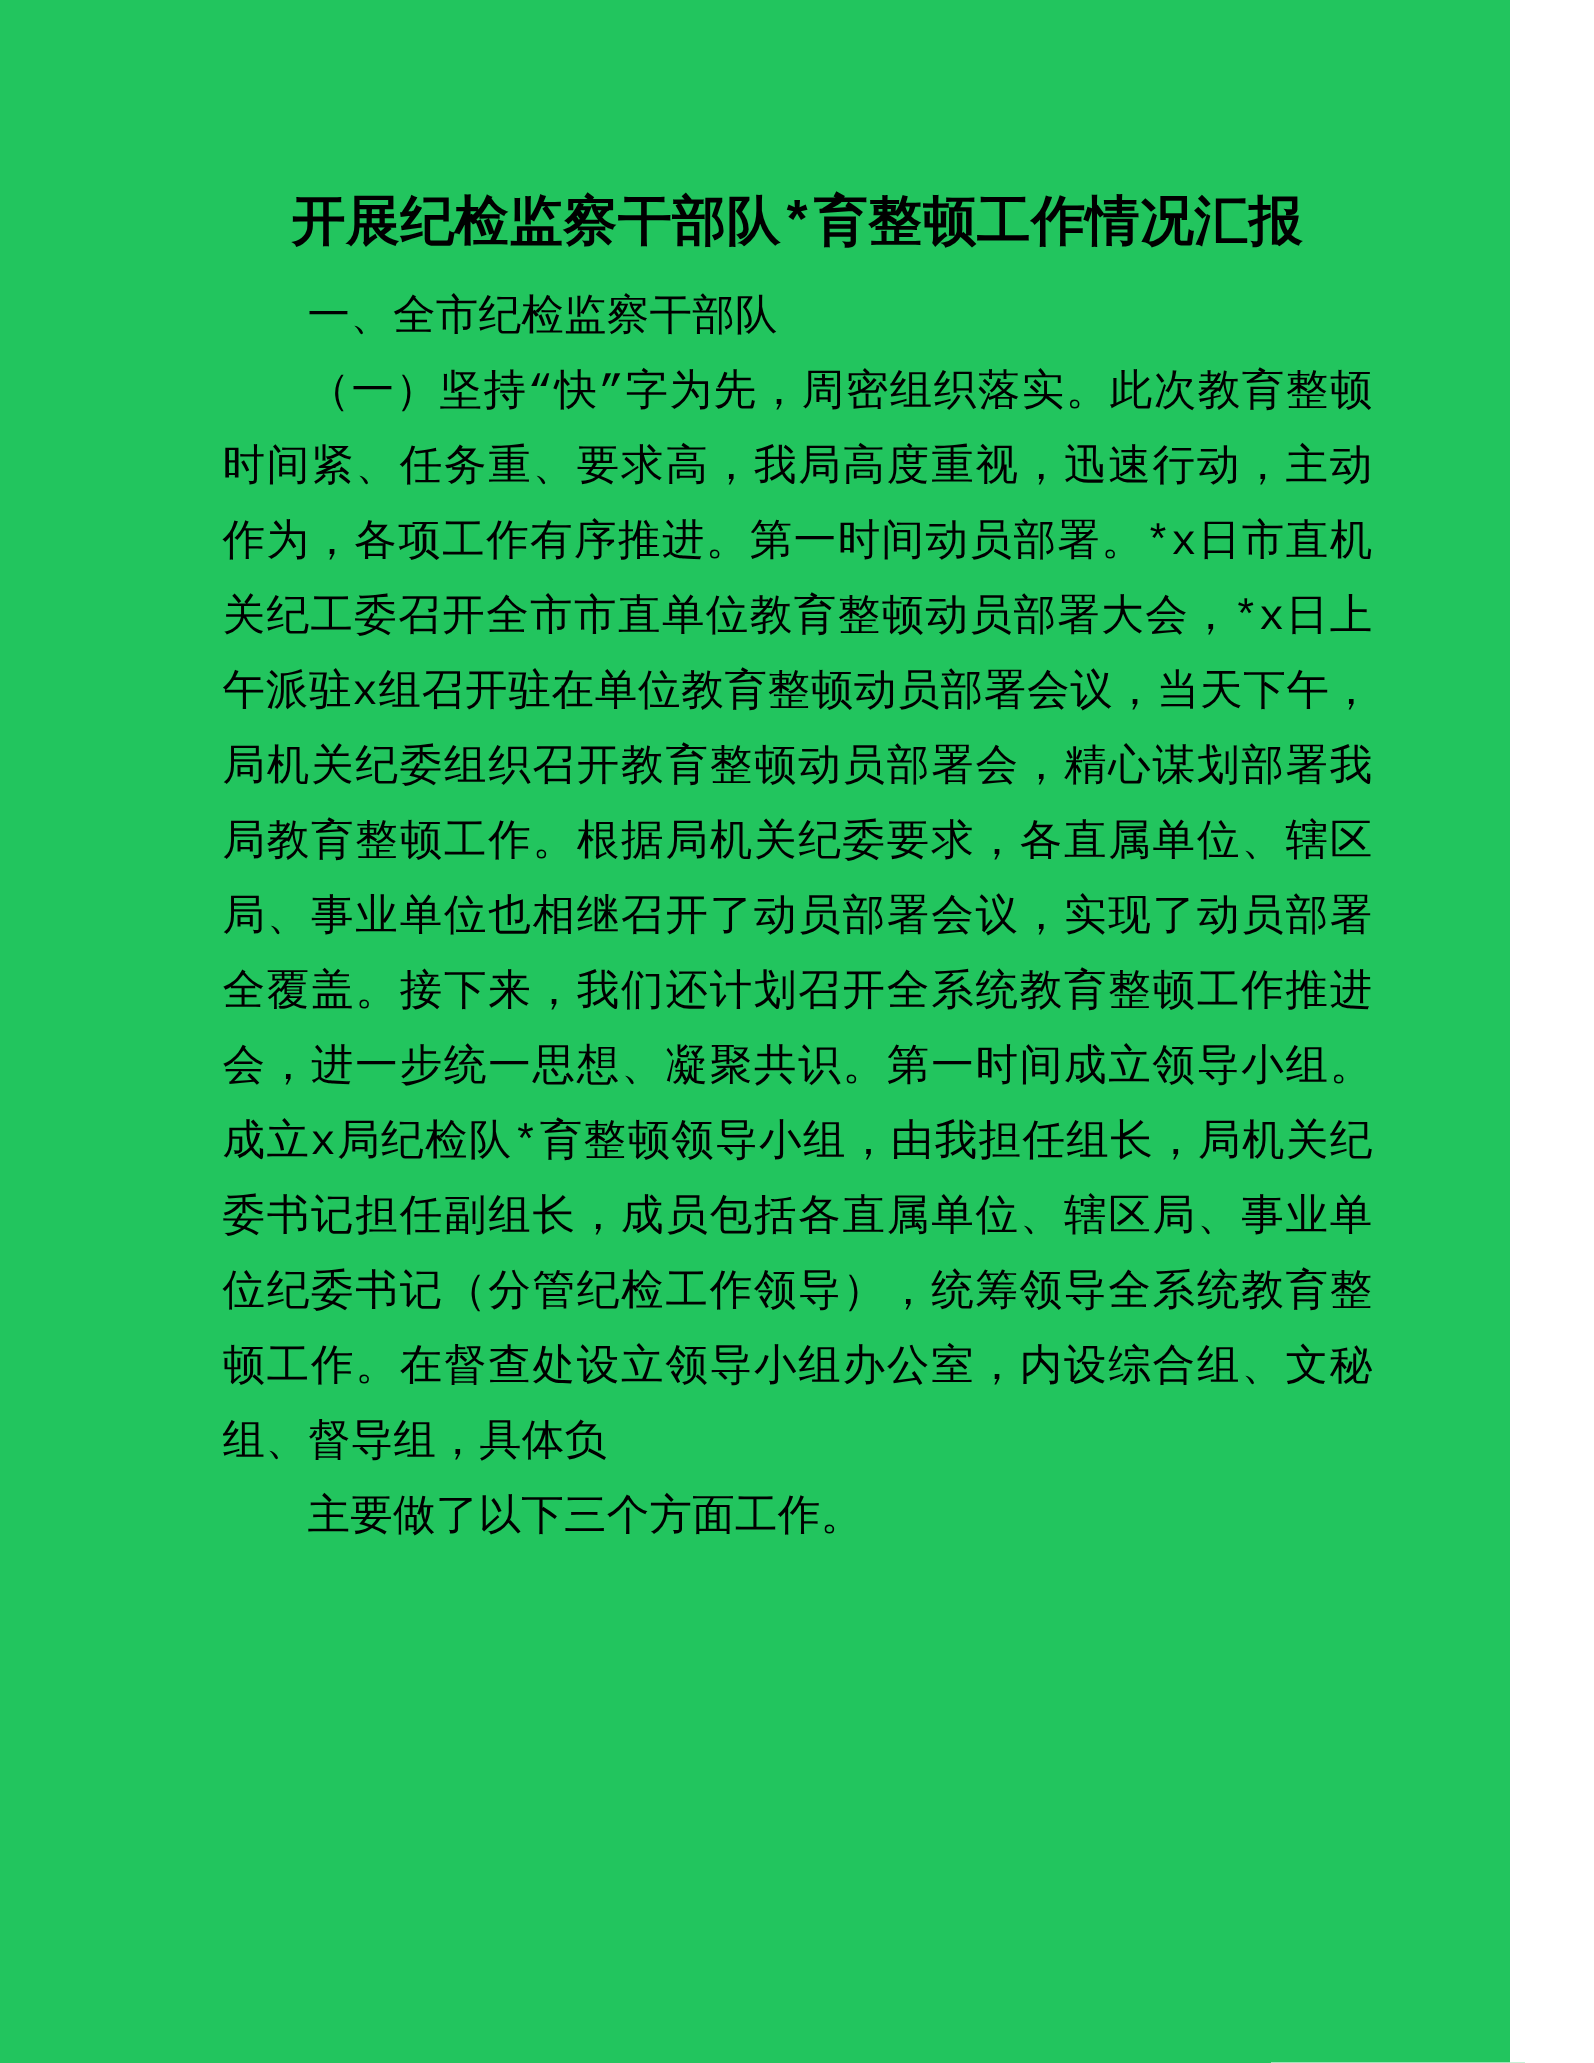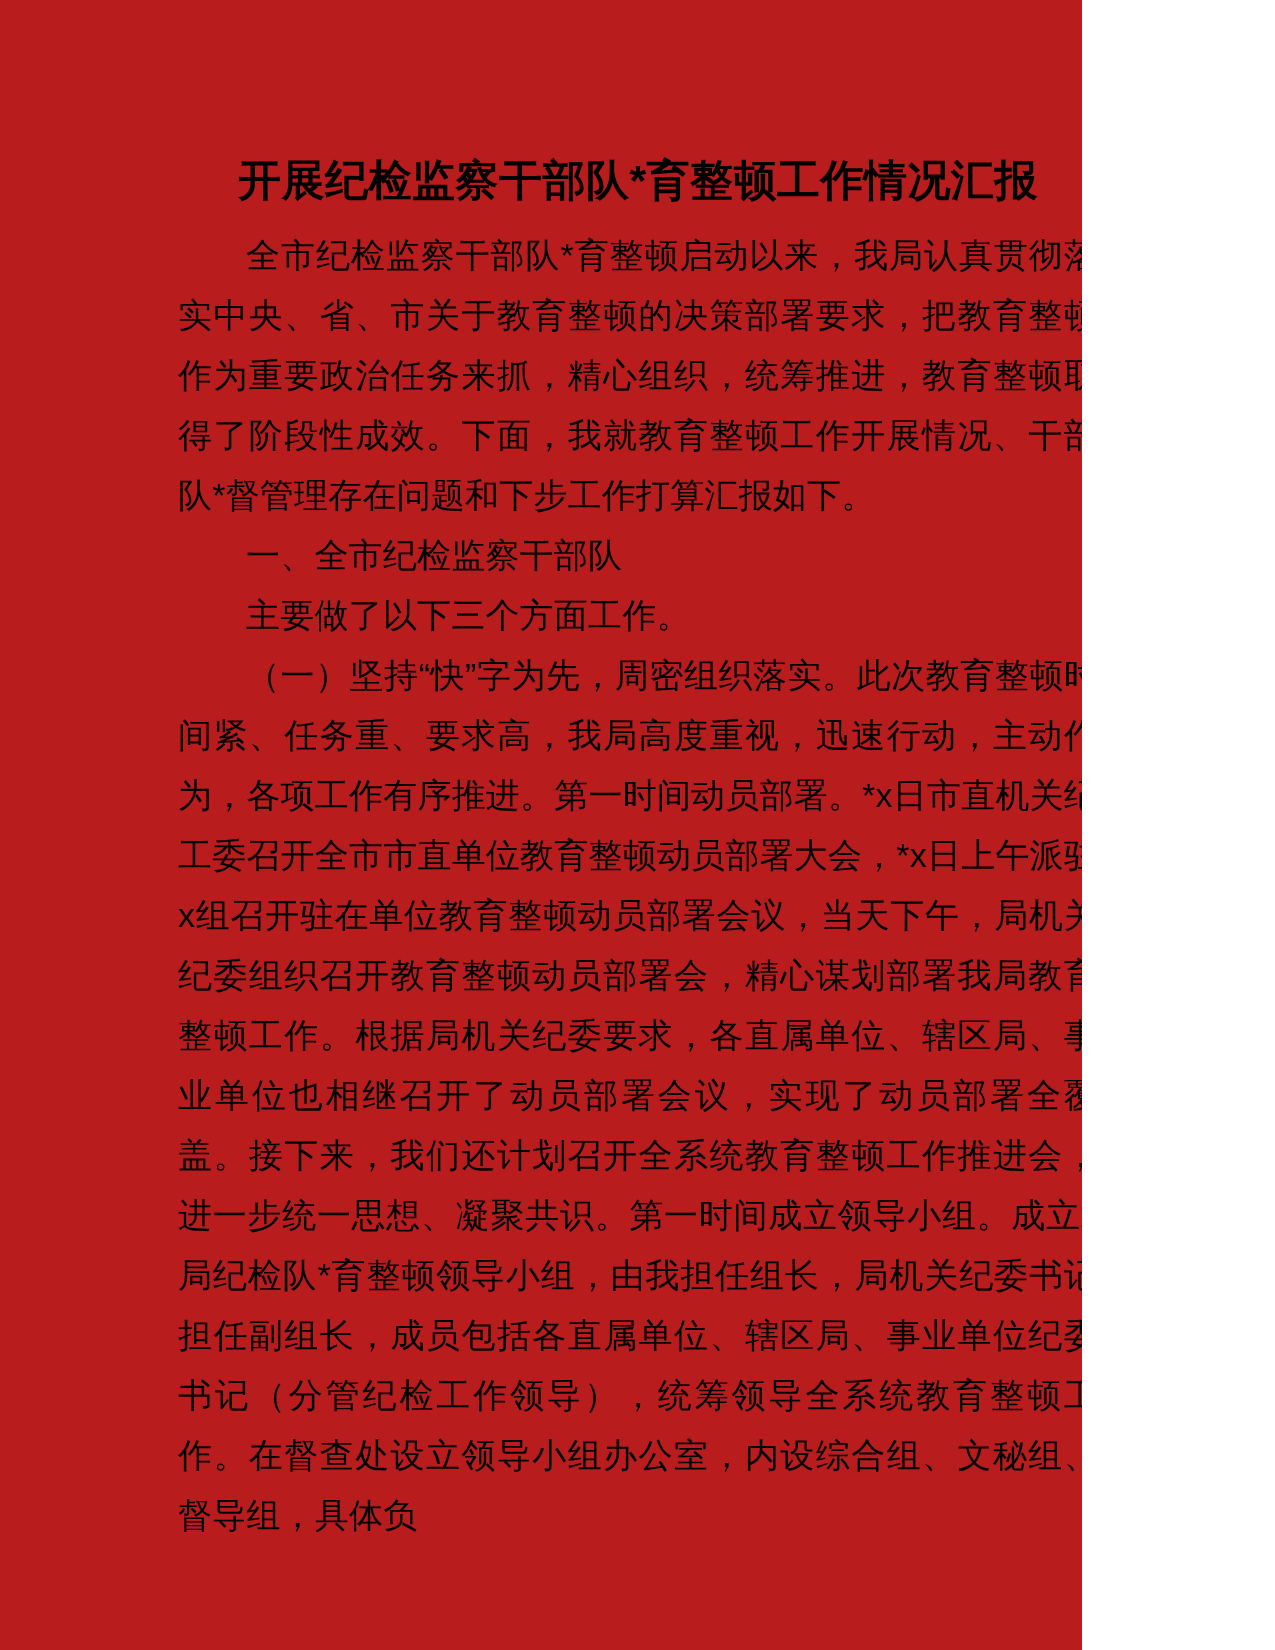--- a/index.html
+++ b/index.html
@@ -2,25 +2,25 @@
 <html lang="zh"><head>
 <meta charset="utf-8">
 <style>
   html, body {
     margin: 0;
     padding: 0;
     background: #ffffff;
   }
   .page {
     position: relative;
-    width: 1082px;
+    width: 1208px;
     height: 1650px;
-    background: #b91c1c;
+    background: #22c55e;
     color: #000000;
-    font-family: Liberation Sans, sans-serif;
+    font-family: Liberation Mono, monospace;
     overflow: hidden;
   }
   .content {
     position: absolute;
     left: 178px;
     top: 145px;
     width: 920px;
   }
   .doc-title {
     margin: 0 0 10px 0;
@@ -40,21 +40,20 @@
     letter-spacing: 0.2px;
   }
 </style>
 </head>
 <body>
 
 <div class="page">
   <div class="content">
     <h1 class="doc-title">开展纪检监察干部队*育整顿工作情况汇报</h1>
 
-    <p class="para">全市纪检监察干部队*育整顿启动以来，我局认真贯彻落实中央、省、市关于教育整顿的决策部署要求，把教育整顿作为重要政治任务来抓，精心组织，统筹推进，教育整顿取得了阶段性成效。下面，我就教育整顿工作开展情况、干部队*督管理存在问题和下步工作打算汇报如下。</p>
 
     <p class="para">一、全市纪检监察干部队</p>
 
+    <p class="para">（一）坚持“快”字为先，周密组织落实。此次教育整顿时间紧、任务重、要求高，我局高度重视，迅速行动，主动作为，各项工作有序推进。第一时间动员部署。*x日市直机关纪工委召开全市市直单位教育整顿动员部署大会，*x日上午派驻x组召开驻在单位教育整顿动员部署会议，当天下午，局机关纪委组织召开教育整顿动员部署会，精心谋划部署我局教育整顿工作。根据局机关纪委要求，各直属单位、辖区局、事业单位也相继召开了动员部署会议，实现了动员部署全覆盖。接下来，我们还计划召开全系统教育整顿工作推进会，进一步统一思想、凝聚共识。第一时间成立领导小组。成立x局纪检队*育整顿领导小组，由我担任组长，局机关纪委书记担任副组长，成员包括各直属单位、辖区局、事业单位纪委书记（分管纪检工作领导），统筹领导全系统教育整顿工作。在督查处设立领导小组办公室，内设综合组、文秘组、督导组，具体负</p>
+
     <p class="para">主要做了以下三个方面工作。</p>
-
-    <p class="para">（一）坚持“快”字为先，周密组织落实。此次教育整顿时间紧、任务重、要求高，我局高度重视，迅速行动，主动作为，各项工作有序推进。第一时间动员部署。*x日市直机关纪工委召开全市市直单位教育整顿动员部署大会，*x日上午派驻x组召开驻在单位教育整顿动员部署会议，当天下午，局机关纪委组织召开教育整顿动员部署会，精心谋划部署我局教育整顿工作。根据局机关纪委要求，各直属单位、辖区局、事业单位也相继召开了动员部署会议，实现了动员部署全覆盖。接下来，我们还计划召开全系统教育整顿工作推进会，进一步统一思想、凝聚共识。第一时间成立领导小组。成立x局纪检队*育整顿领导小组，由我担任组长，局机关纪委书记担任副组长，成员包括各直属单位、辖区局、事业单位纪委书记（分管纪检工作领导），统筹领导全系统教育整顿工作。在督查处设立领导小组办公室，内设综合组、文秘组、督导组，具体负</p>
   </div>
 </div>
 
 </body></html>

